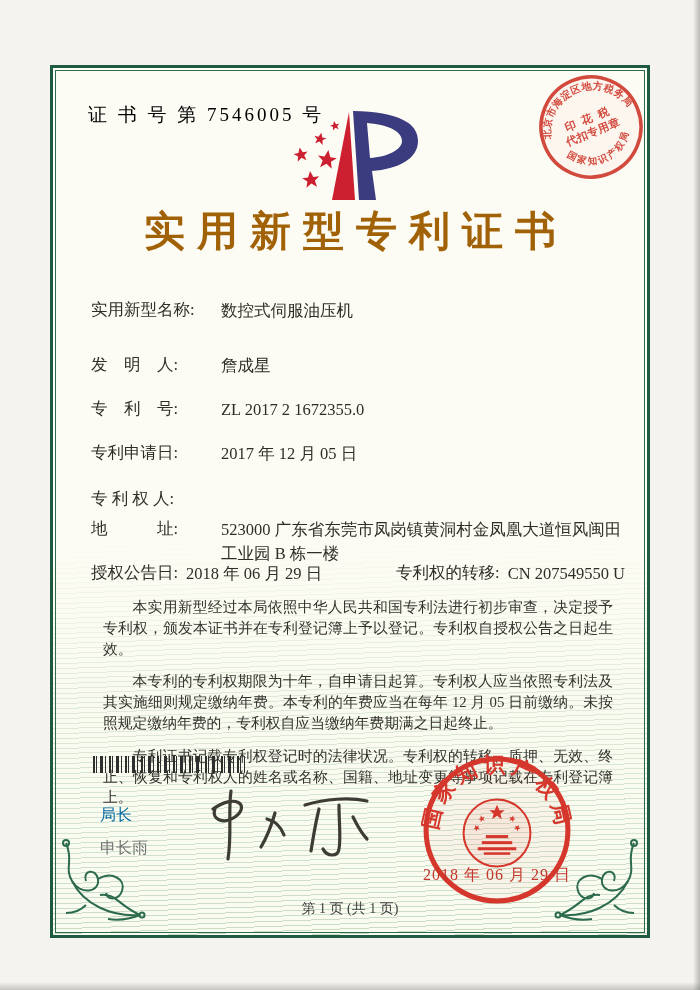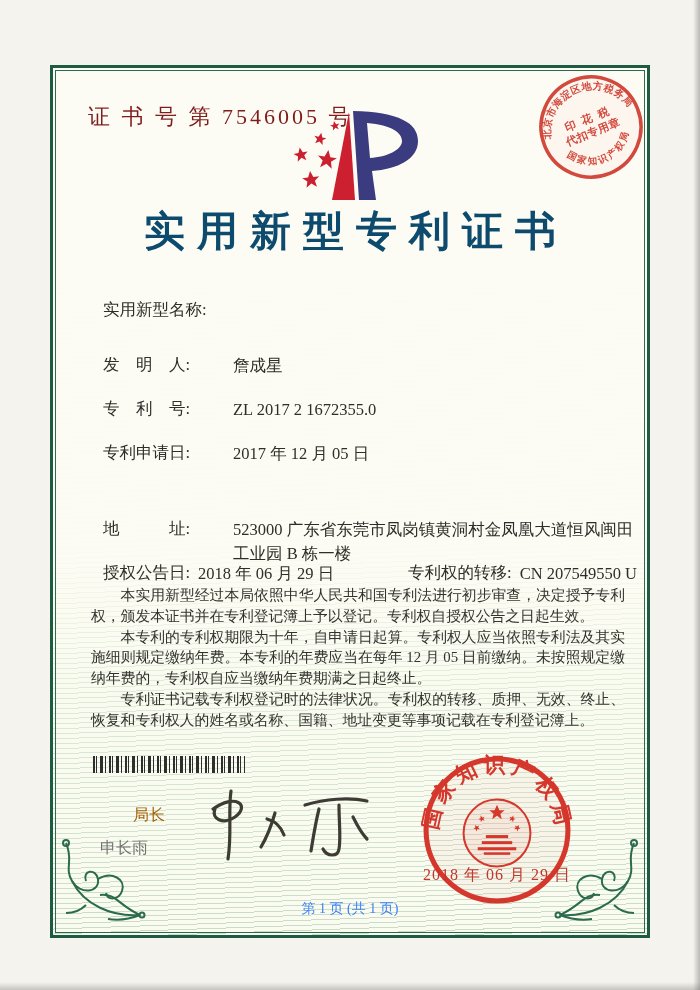--- a/index.html
+++ b/index.html
@@ -36,58 +36,58 @@
     background:linear-gradient(180deg,
       rgba(253,252,244,1) 0%,
       rgba(253,252,244,.96) 55%,
       rgba(246,250,238,.55) 72%,
       rgba(236,245,226,.18) 100%);
     z-index:0;
   }
   .cert > *{position:absolute;z-index:2;}
 
   .cert-no{
-    left:35px;top:34px;font-size:22px;letter-spacing:3px;color:#7f1d1d;
+    left:35px;top:34px;font-size:19px;letter-spacing:3px;color:#000000;
   }
   .logo{left:222px;top:40px;width:160px;height:96px;}
   .cert-title{
     left:0;top:136px;width:100%;text-align:center;
     font-size:41px;font-weight:bold;letter-spacing:12px;text-indent:12px;
-    color:#0c4a6e;
-  }
-  .frow{position:absolute;left:38px;width:534px;display:flex;font-size:16.5px;color:#2e2d29;margin-left:12px;}
+    color:#a16207;
+  }
+  .frow{position:absolute;left:38px;width:534px;display:flex;font-size:16.5px;color:#2e2d29;}
   .frow .lbl{flex:0 0 122px;white-space:nowrap;}
   .frow .val{flex:1;margin-left:8px;line-height:24px;}
   .frow.dual{justify-content:space-between;}
   .frow.dual .pair{display:flex;}
   .frow.dual .pair .lbl{flex:0 0 auto;}
 
   .body-text{left:38px;top:517px;width:534px;font-size:14.8px;line-height:20.8px;
     text-align:justify;color:#33322d;}
-  .body-text p{margin:0;text-indent:2em;}
+  .body-text p{margin:12px;text-indent:2em;}
 
   .barcode{
     left:40px;top:688px;width:152px;height:17px;
     background:
       repeating-linear-gradient(90deg,#2e2e2e 0 2px,transparent 2px 3px,
         #2e2e2e 3px 4px,transparent 4px 7px,#2e2e2e 7px 10px,transparent 10px 12px,
         #2e2e2e 12px 13px,transparent 13px 16px);
   }
 
-  .director-title{left:47px;top:737px;font-size:16px;font-family:"Liberation Sans","DejaVu Sans",sans-serif;color:#a16207;margin-left:33px;}
+  .director-title{left:47px;top:737px;font-size:16px;font-family:"Liberation Sans","DejaVu Sans",sans-serif;color:#0369a1;}
   .director-name{left:47px;top:770px;font-size:16px;font-family:"Liberation Sans","DejaVu Sans",sans-serif;color:#737373;}
   .sig{left:148px;top:715px;width:190px;height:85px;}
 
   .seal{left:368px;top:686px;width:152px;height:152px;}
   .seal-date{
     left:344px;top:797px;width:200px;text-align:center;
     color:#c3362b;font-size:16px;letter-spacing:1px;z-index:3;
   }
 
-  .footer{left:0;top:832px;width:100%;text-align:center;font-size:14px;color:#3b82f6;}
+  .footer{left:0;top:832px;width:100%;text-align:center;font-size:14px;color:#404040;}
 
   .orn{bottom:6px;width:92px;height:92px;z-index:1;}
   .orn.right{right:5px;}
   .orn.left{left:5px;transform:scaleX(-1);}
 
   
   .tax-stamp{
     position:absolute;left:536px;top:72px;width:110px;height:110px;
     transform:rotate(-22deg);z-index:5;opacity:.92;
   }
@@ -115,34 +115,36 @@
       </g>
       <path d="M74,4 L80,92 L57,92 Z" fill="#cc2030"></path>
       <path fill-rule="evenodd" fill="#3b3b80" d="M78,3 C124,4 143,15 143,33 C143,51 123,61 97,63 L101,92 L84,92 Z
            M92,15 C117,17 127,25 127,33 C127,42 112,49 95,50 Z"></path>
     </svg>
 
     <div class="cert-title">实用新型专利证书</div>
 
     <div class="frow" style="top:231px">
       <span class="lbl">实用新型名称:</span>
+      <span class="val">数控式伺服油压机</span>
     </div>
     <div class="frow" style="top:286px">
       <span class="lbl">发　明　人:</span>
       <span class="val">詹成星</span>
     </div>
     <div class="frow" style="top:330px">
       <span class="lbl">专　利　号:</span>
       <span class="val">ZL 2017 2 1672355.0</span>
     </div>
     <div class="frow" style="top:374px">
       <span class="lbl">专利申请日:</span>
       <span class="val">2017 年 12 月 05 日</span>
     </div>
     <div class="frow" style="top:420px">
+      <span class="lbl">专 利 权 人:</span>
     </div>
     <div class="frow" style="top:450px">
       <span class="lbl">地　　　址:</span>
       <span class="val">523000 广东省东莞市凤岗镇黄洞村金凤凰大道恒风闽田工业园 B 栋一楼</span>
     </div>
     <div class="frow dual" style="top:494px">
       <span class="pair">
         <span class="lbl">授权公告日:</span>
         <span class="val">2018 年 06 月 29 日</span>
       </span>

